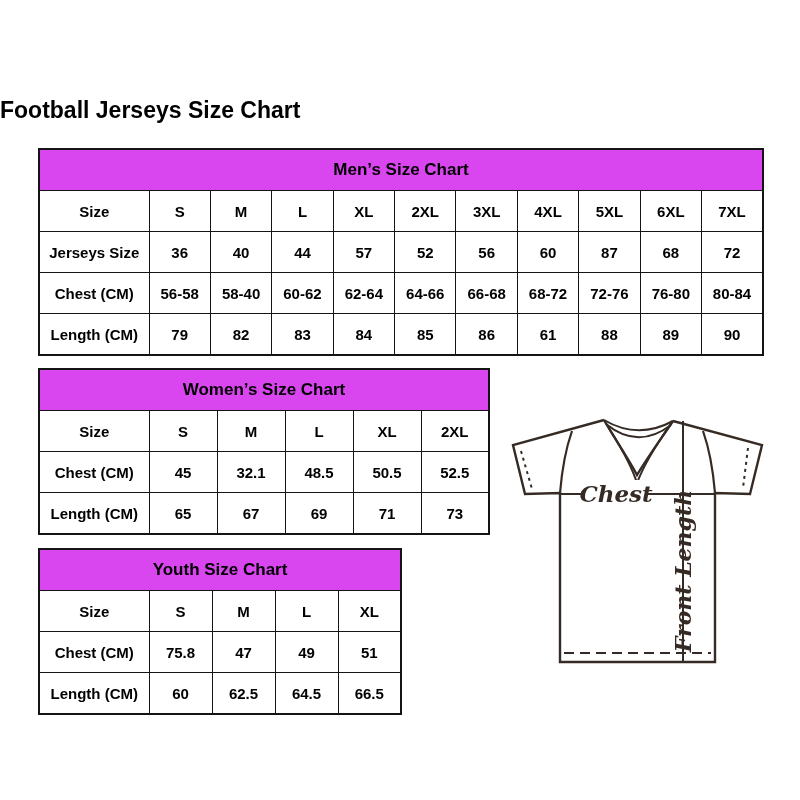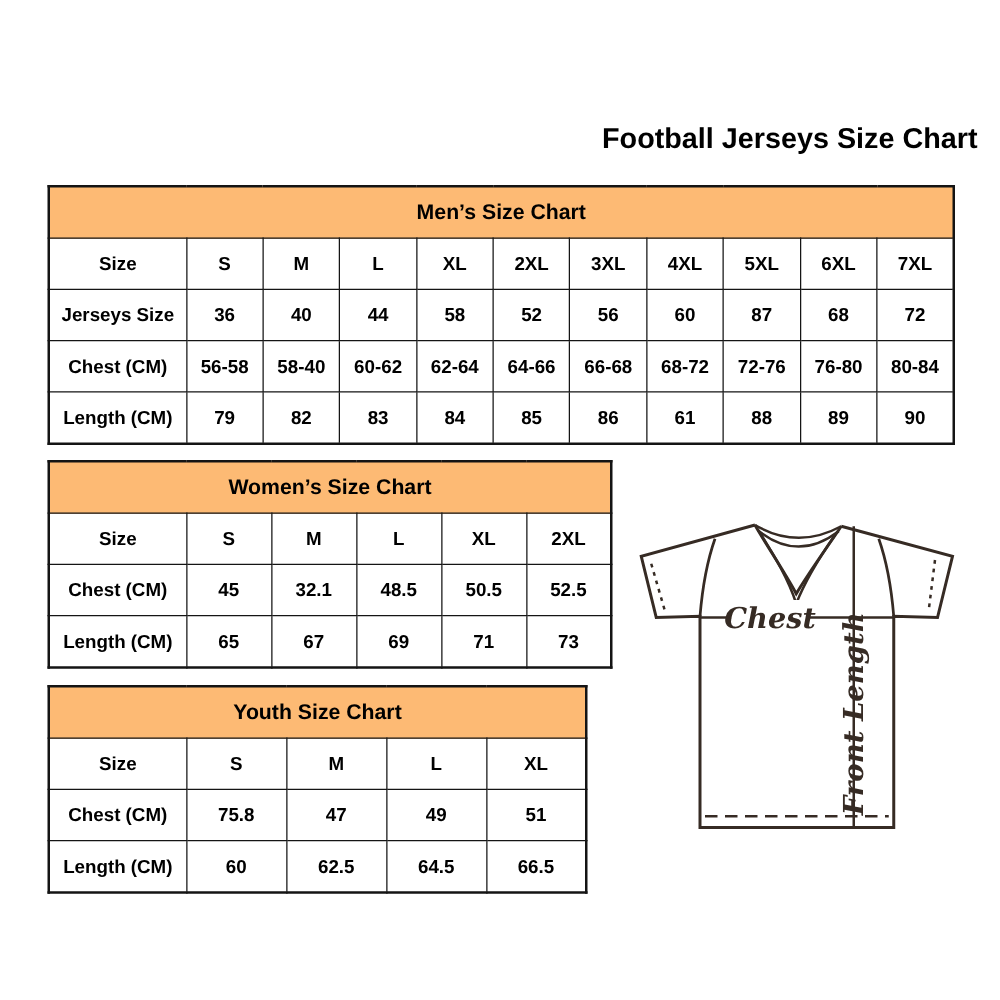--- a/index.html
+++ b/index.html
@@ -2,36 +2,36 @@
 <html><head>
 <meta charset="utf-8">
 <style>
   html,body { margin:0; padding:0; background:#ffffff; }
   .page {
     position:relative; width:800px; height:800px; background:#ffffff;
     font-family:"Liberation Sans", sans-serif; overflow:hidden;
   }
   .title {
     position:absolute; top:97px; left:0; width:782px; margin:0;
-    text-align:right; font-size:23px; font-weight:bold; color:#000;
+    text-align:left; font-size:23px; font-weight:bold; color:#000;
   }
   table.tbl {
     position:absolute; border-collapse:collapse; table-layout:fixed;
     border:2px solid #141414; background:#ffffff;
   }
   table.tbl th, table.tbl td {
     border:1.5px solid #141414; height:40px; padding:0;
     text-align:center; vertical-align:middle;
     font-weight:bold; font-size:15px; color:#000;
   }
-  table.tbl th.thead { background:#fdba74; font-size:17px; }
+  table.tbl th.thead { background:#d946ef; font-size:17px; }
   col.label-col { width:110px; }
   .mens   { left:38px; top:148px; width:726px; }
   .womens { left:38px; top:368px; width:452px; }
-  .youth  { left:38px; top:548px; width:432px;border-radius:19px; }
+  .youth  { left:38px; top:548px; width:364px;border-radius:19px; }
   .jersey { position:absolute; left:506px; top:414px; }
   .jersey path, .jersey line { fill:none; stroke:#362b24; }
   .jersey text {
     font-family:"DejaVu Serif", serif; font-style:italic; font-weight:bold;
     fill:#362b24;
   }
 </style>
 </head>
 <body>
 
@@ -70,21 +70,21 @@
           <td>4XL</td>
           <td>5XL</td>
           <td>6XL</td>
           <td>7XL</td>
         </tr>
         <tr>
           <td>Jerseys Size</td>
           <td>36</td>
           <td>40</td>
           <td>44</td>
-          <td>58</td>
+          <td>57</td>
           <td>52</td>
           <td>56</td>
           <td>60</td>
           <td>87</td>
           <td>68</td>
           <td>72</td>
         </tr>
         <tr>
           <td>Chest (CM)</td>
           <td>56-58</td>

